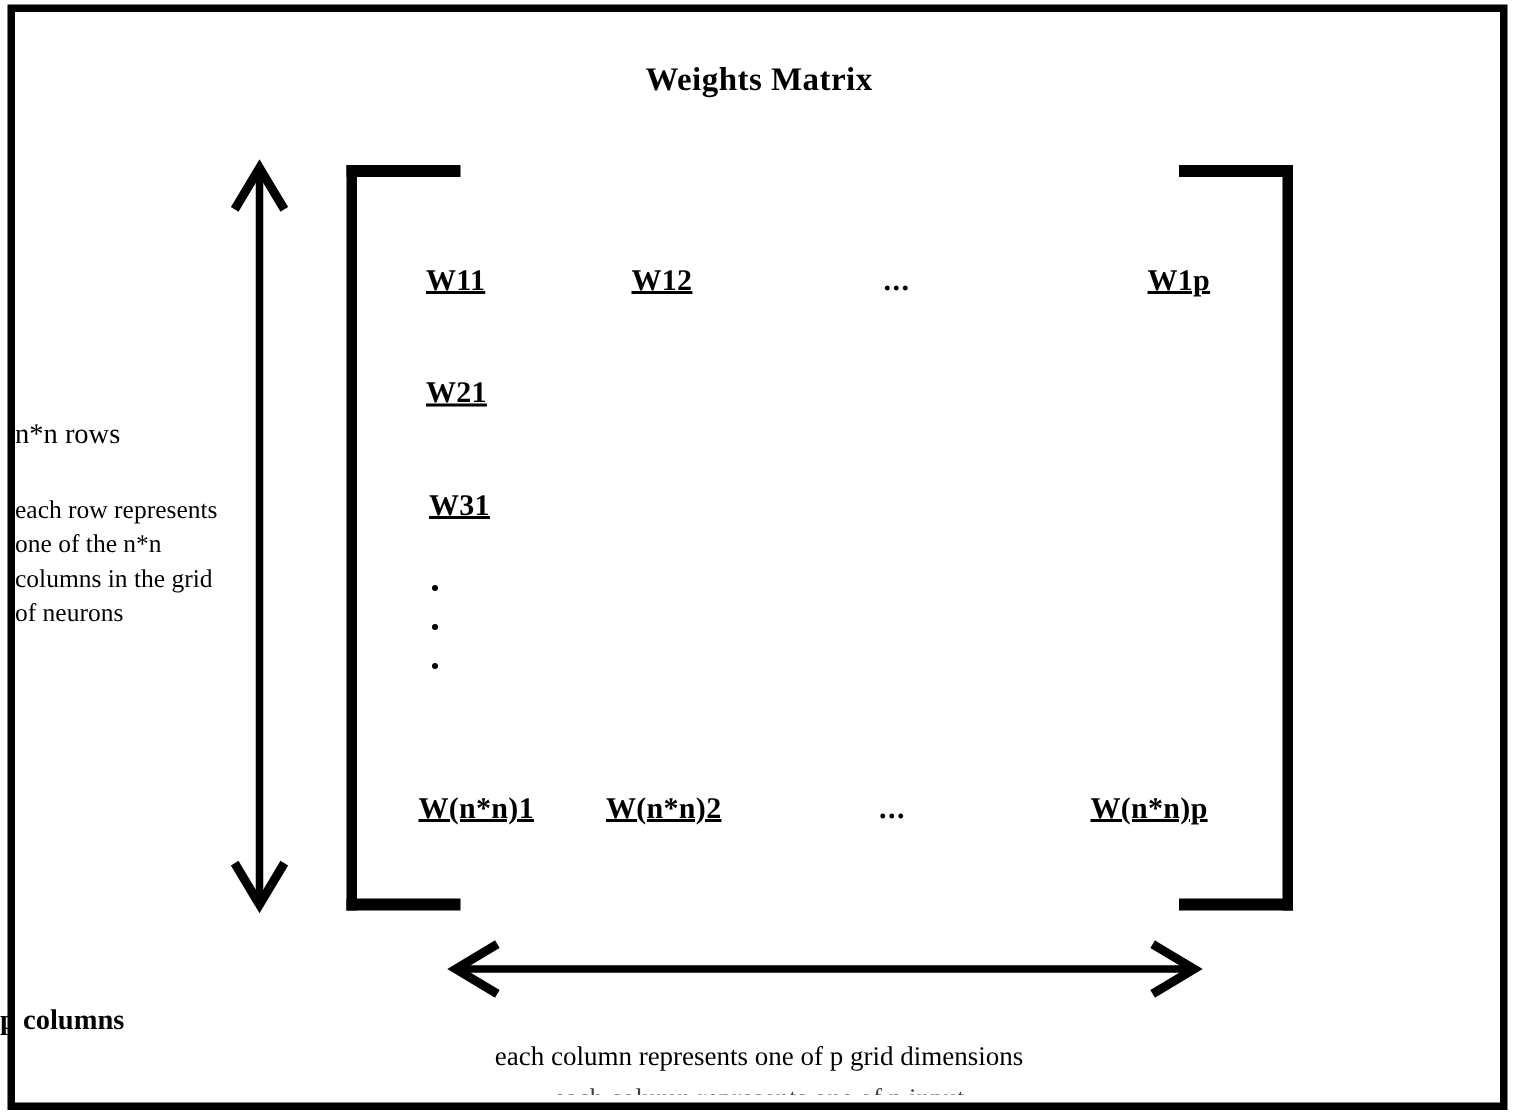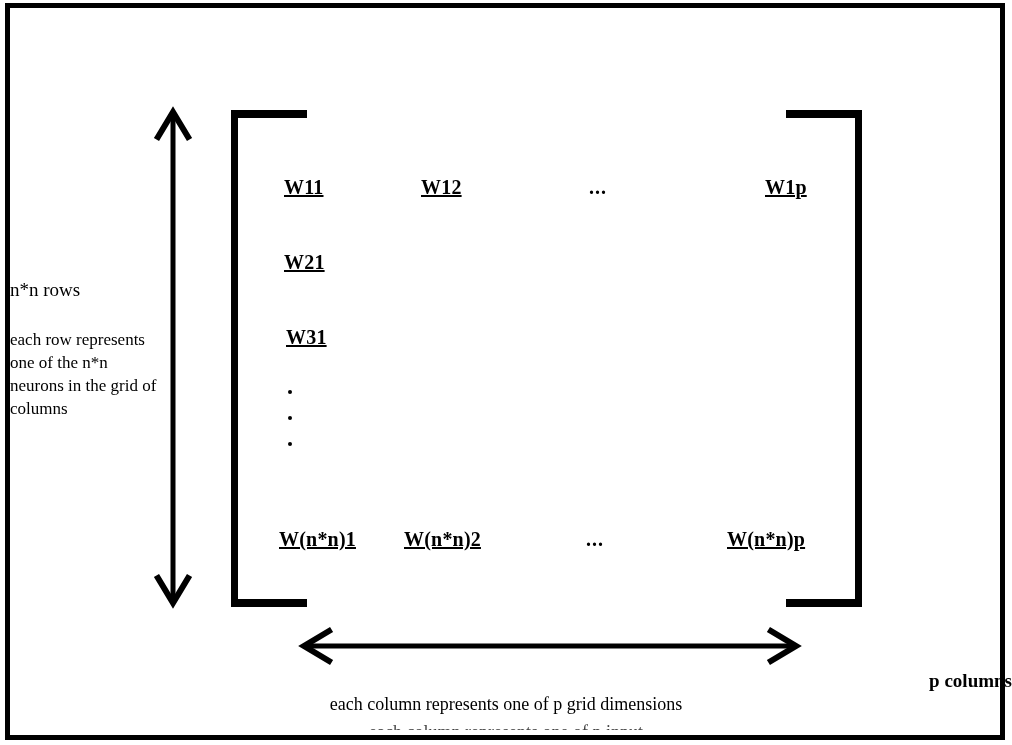--- a/index.html
+++ b/index.html
@@ -121,21 +121,21 @@
     width: 150px;
     font-size: 17px;
     line-height: 23px;
   }
   
   #cols-label {
     position: absolute;
     left: 0;
     top: 670px;
     width: 1012px;
-    text-align: right;
+    text-align: left;
     font-size: 19px;
     font-weight: bold;
   }
   #cols-desc {
     position: absolute;
     left: 0;
     top: 694px;
     width: 1012px;
     text-align: center;
     font-size: 18px;
@@ -153,31 +153,32 @@
     opacity: 0.75;
   }
 </style>
 </head>
 <body>
 
 <div id="canvas">
 
   <div id="frame"></div>
 
+  <div class="title">Weights Matrix</div>
 
   <div id="rows-arrow">
     <svg width="46" height="505" viewBox="0 0 46 505" xmlns="http://www.w3.org/2000/svg">
       <line x1="23" y1="10" x2="23" y2="495" stroke="#000" stroke-width="5"></line>
       <polyline points="8,32 23,7 38,32" fill="none" stroke="#000" stroke-width="6" stroke-linecap="square"></polyline>
       <polyline points="8,473 23,498 38,473" fill="none" stroke="#000" stroke-width="6" stroke-linecap="square"></polyline>
     </svg>
   </div>
 
   <div id="rows-label">n*n rows</div>
-  <div id="rows-desc">each row represents one of the n*n neurons in the grid of columns</div>
+  <div id="rows-desc">each row represents one of the n*n columns in the grid of neurons</div>
 
   <div class="bracket" id="bracket-left">
     <div class="vbar"></div>
     <div class="hbar top"></div>
     <div class="hbar bot"></div>
   </div>
   <div class="bracket" id="bracket-right">
     <div class="vbar"></div>
     <div class="hbar top"></div>
     <div class="hbar bot"></div>

